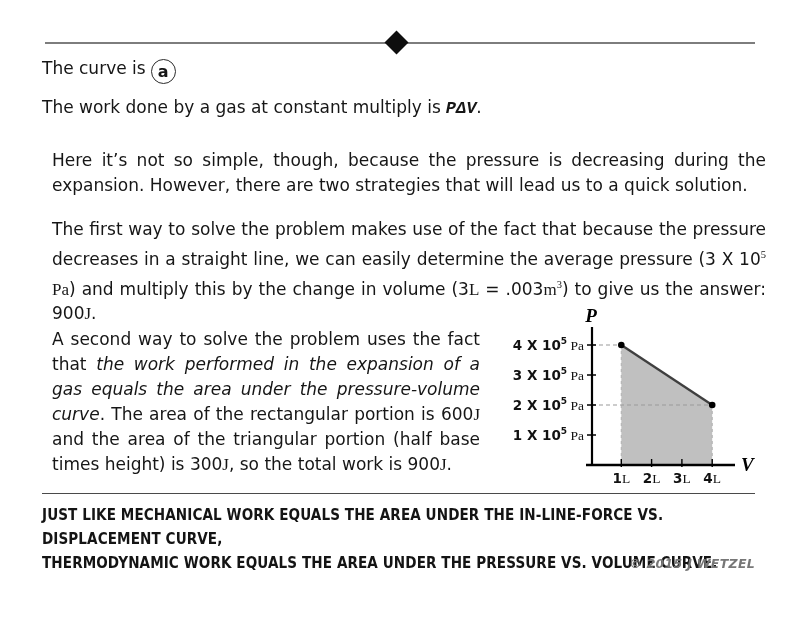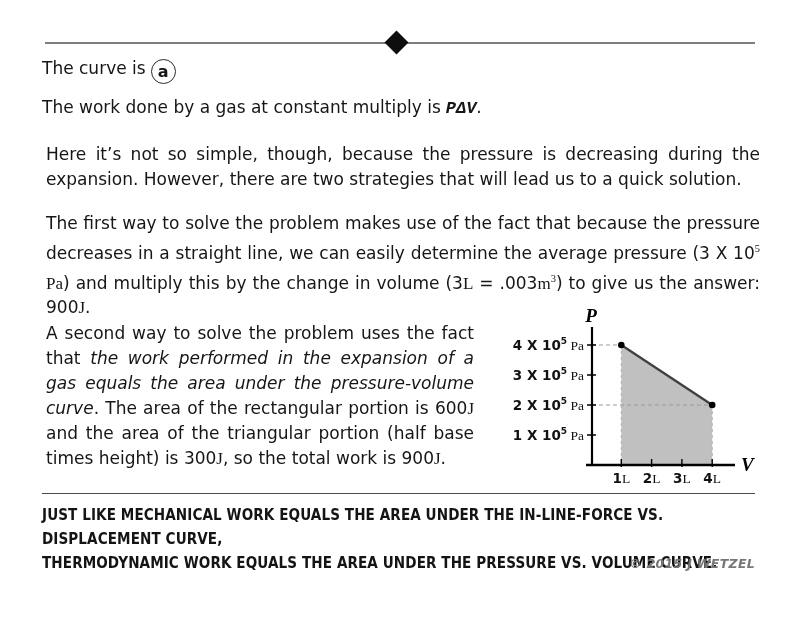--- a/index.html
+++ b/index.html
@@ -6,21 +6,21 @@
   body{width:800px;height:617px;position:relative;overflow:hidden;
        font-family:"DejaVu Sans","Liberation Sans",sans-serif;color:#161616;}
   .abs{position:absolute;}
   
   .top-rule{left:45px;top:42px;width:710px;border-top:2px solid #7d7d7d;height:0;}
   .diamond{left:388px;top:34px;width:17px;height:17px;background:#0e0e0e;transform:rotate(45deg);}
   
   .line{font-size:17px;line-height:25px;white-space:nowrap;}
   .answer-line{left:42px;top:56px;}
   .formula-line{left:42px;top:95px;}
-  .para{font-size:17px;line-height:25px;text-align:justify;margin:4px;}
+  .para{font-size:17px;line-height:25px;text-align:justify;margin:10px;}
   .p3{left:42px;top:138px;width:714px;}
   .p4{left:42px;top:207px;width:714px;}
   .p5{left:42px;top:317px;width:428px;}
   .serif{font-family:"Liberation Serif","DejaVu Serif",serif;}
   .serif-bi{font-family:Liberation Mono, monospace;font-weight:bold;font-style:italic;margin-left:5px;}
   .em{font-style:italic;}
   .sup{font-size:0.62em;vertical-align:super;font-family:"Liberation Serif","DejaVu Serif",serif;}
   .circle-a{display:inline-block;width:23px;height:23px;line-height:23px;margin-left:5px;
             border:1.6px solid #2b2b2b;border-radius:50%;text-align:center;
             font-weight:700;font-size:16px;vertical-align:-3px;}

